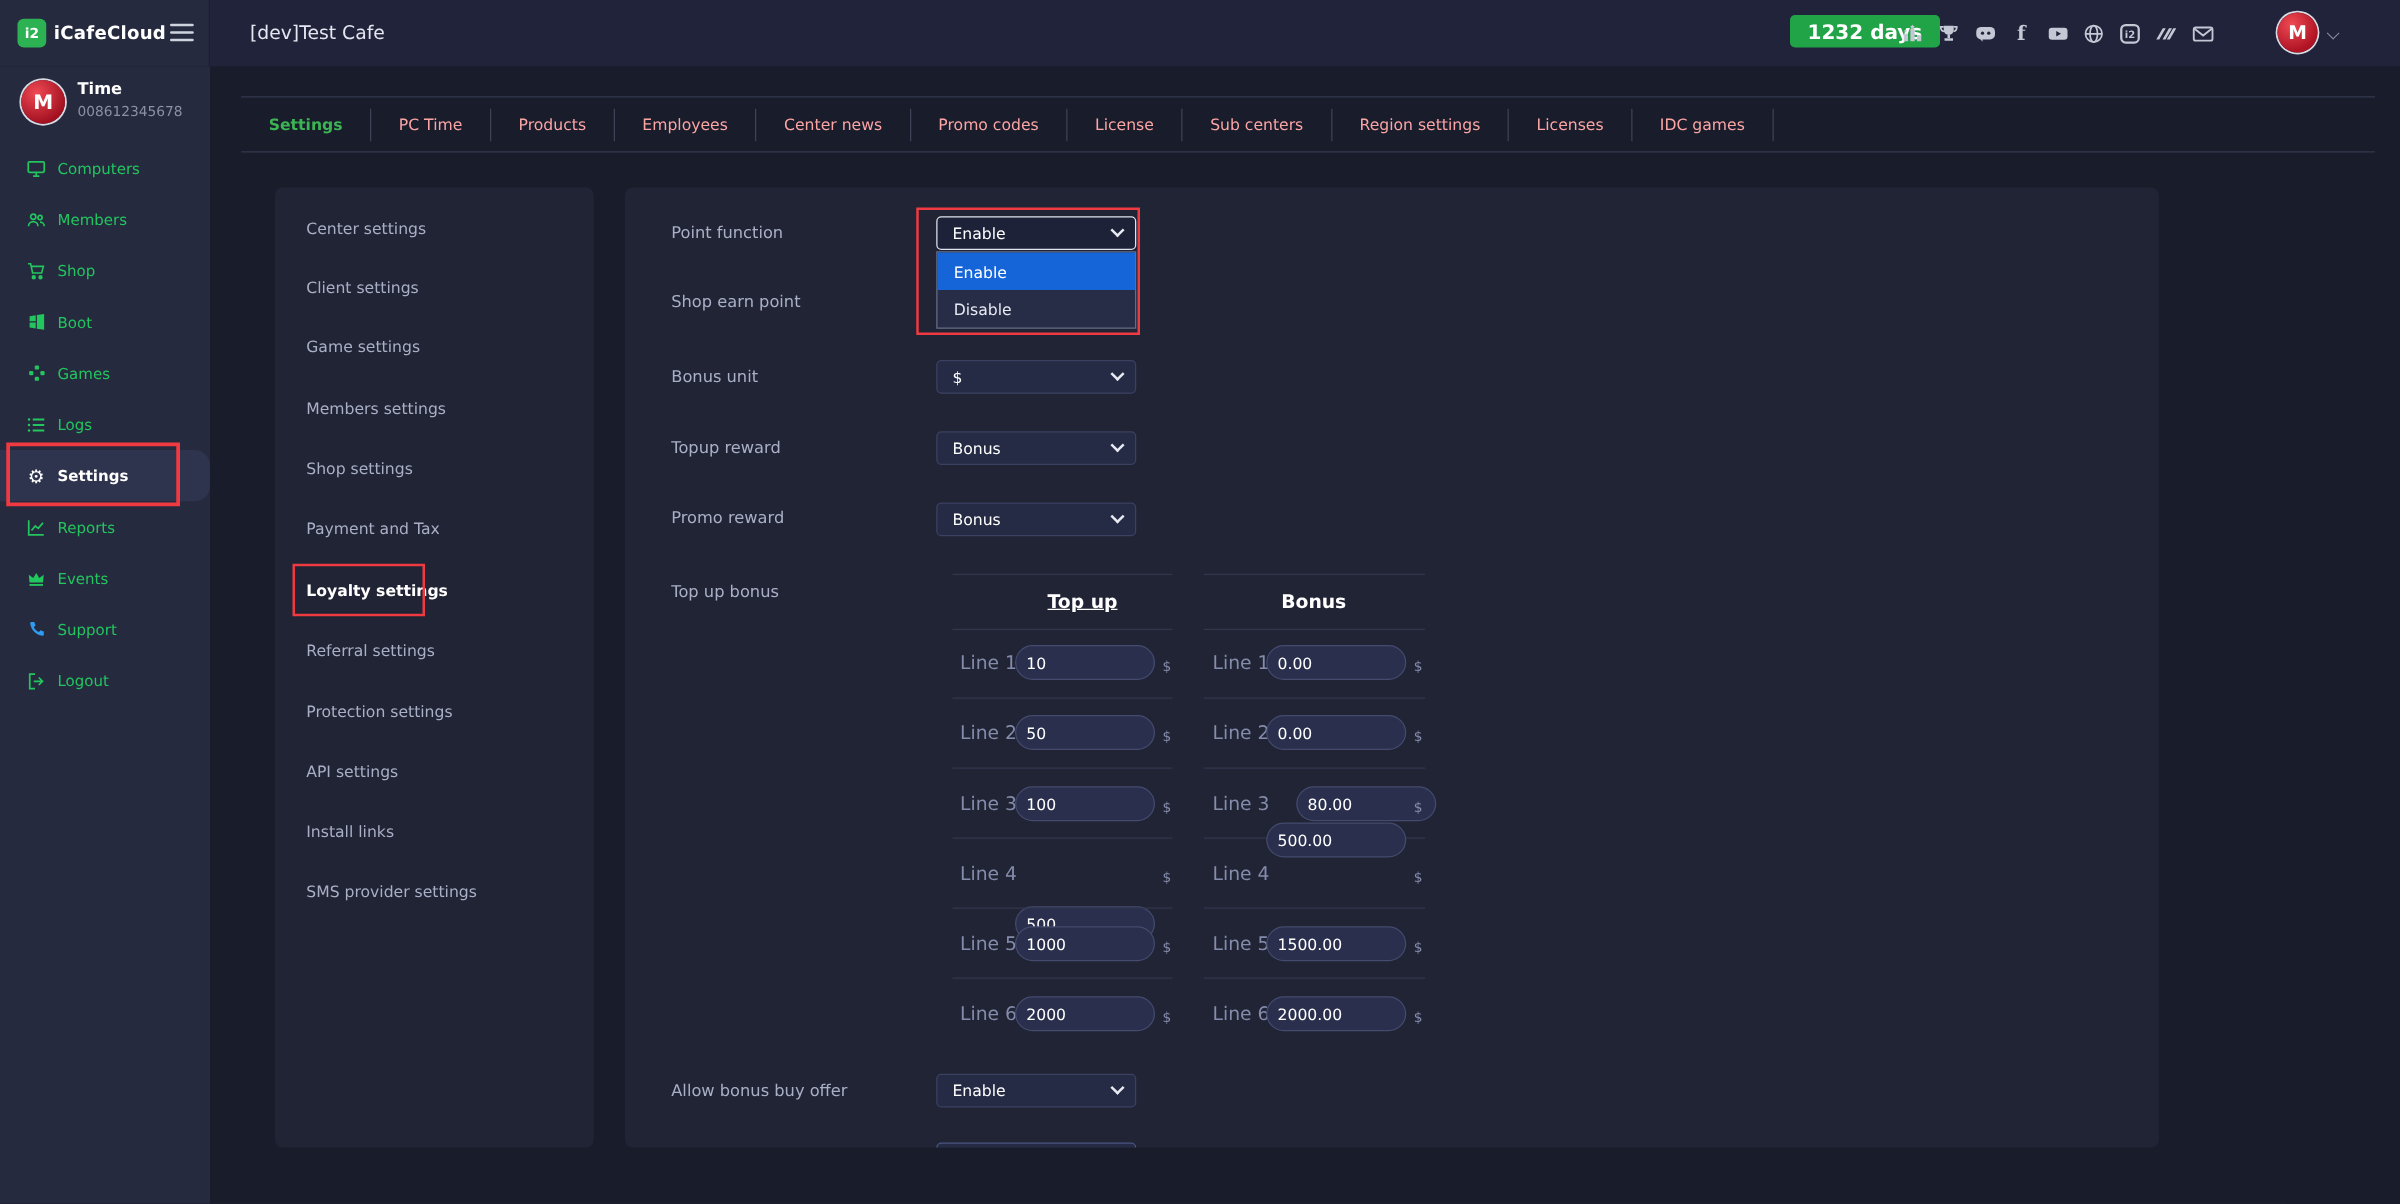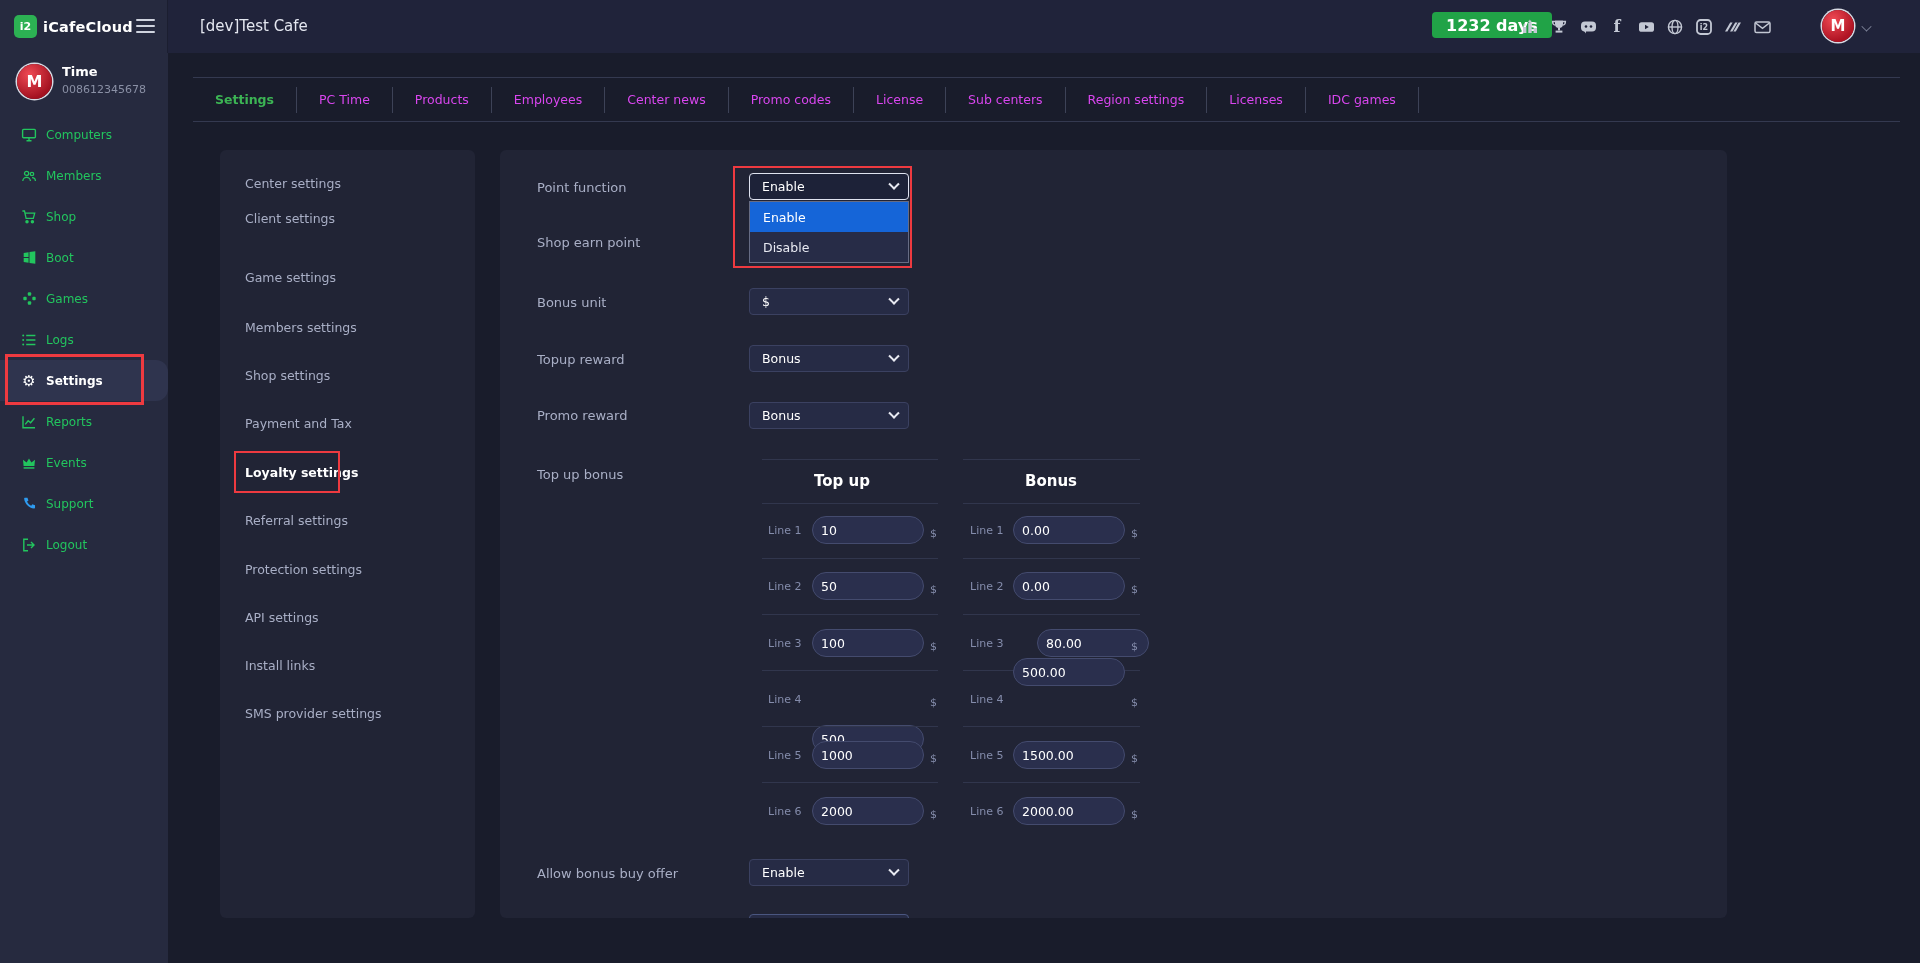--- a/index.html
+++ b/index.html
@@ -47,21 +47,21 @@
   .side-item .s-icon { width:16px; height:16px; margin-left:21px; margin-right:9px; display:flex; align-items:center; justify-content:center; }
   .side-item.active { background:#2f344e; border-radius:0 12px 12px 0; color:#fff; font-weight:bold; }
   .side-item .gear-glyph { font-size:15px; line-height:16px; }
   .side-item.support .s-icon { color:#2e9bf0; }
   .red-box { position:absolute; border:3px solid #ee3a40; pointer-events:none; }
   .red-box.thin { border-width:2px; }
 
   
   .tabs-wrap { position:absolute; left:193px; top:77px; width:1707px; height:45px;
                border-top:1px solid #343950; border-bottom:1px solid #343950; display:flex; align-items:center; }
-  .tab { padding:0 22px; height:26px; display:flex; align-items:center; font-size:12.5px; color:#d946ef;
+  .tab { padding:0 22px; height:26px; display:flex; align-items:center; font-size:12.5px; color:#fca5a5;
          border-right:1px solid #3d4257; cursor:pointer; white-space:nowrap; }
   .tab.active { color:#3cb454; font-weight:bold; }
 
   
   .nav-panel { position:absolute; left:220px; top:150px; width:255px; height:768px; background:#212435; border-radius:6px; }
   .nav-item { position:absolute; left:25px; font-size:12.5px; color:#a9afc6; cursor:pointer; transform:translateY(-50%); }
   .nav-item.active { color:#fff; font-weight:bold; }
 
   .form-panel { position:absolute; left:500px; top:150px; width:1227px; height:768px; background:#212435;
                 border-radius:6px; overflow:hidden; }
@@ -71,21 +71,21 @@
               color:#fff; cursor:pointer; }
   .f-select .chev { margin-left:auto; width:8px; height:8px; border-right:2px solid #e8eaf2; border-bottom:2px solid #e8eaf2;
                     transform:rotate(45deg) translate(-2px,-2px); }
   .f-select.open { background:#1d2238; border-color:#dfe3f0; }
   .dd-list { position:absolute; left:249px; top:51px; width:160px; background:#272c47; border:1px solid #666c84; z-index:5; }
   .dd-option { height:30px; display:flex; align-items:center; padding-left:13px; font-size:12.5px; color:#e8eaf2; cursor:pointer; }
   .dd-option.selected { background:#1565d8; color:#fff; }
 
   .tbl-divider { position:absolute; height:1px; background:#31364d; }
   .tbl-title { position:absolute; transform:translate(-50%,-50%); font-size:15px; font-weight:bold; color:#fff; }
-  .row-label { position:absolute; transform:translateY(-50%); font-size:11px; color:#848cab; }
+  .row-label { position:absolute; transform:translateY(-50%); font-size:15px; color:#848cab; }
   .row-input { position:absolute; width:112px; height:28px; transform:translateY(-50%); background:#2a2f4d;
                border:1px solid #444b6e; border-radius:14px; color:#fff; font-size:12.5px; padding:0 8px;
                font-family:"DejaVu Sans","Liberation Sans",sans-serif; }
   .row-suffix { position:absolute; transform:translateY(-50%); font-size:11px; color:#848cab; }
   .partial-select { position:absolute; left:249px; top:764px; width:160px; height:27px; background:#262b45;
                     border:1px solid #4a5680; border-radius:4px 4px 0 0; }
 </style>
 </head>
 <body>
 
@@ -294,21 +294,21 @@
     <div class="tab">Promo codes</div>
     <div class="tab">License</div>
     <div class="tab">Sub centers</div>
     <div class="tab">Region settings</div>
     <div class="tab">Licenses</div>
     <div class="tab">IDC games</div>
   </div>
 
   <div class="nav-panel">
     <div class="nav-item" style="top:33px">Center settings</div>
-    <div class="nav-item" style="top:68px">Client settings</div>
+    <div class="nav-item" style="top:80px">Client settings</div>
     <div class="nav-item" style="top:127px">Game settings</div>
     <div class="nav-item" style="top:177px">Members settings</div>
     <div class="nav-item" style="top:225px">Shop settings</div>
     <div class="nav-item" style="top:273px">Payment and Tax</div>
     <div class="nav-item active" style="top:322px">Loyalty settings</div>
     <div class="nav-item" style="top:370px">Referral settings</div>
     <div class="nav-item" style="top:419px">Protection settings</div>
     <div class="nav-item" style="top:467px">API settings</div>
     <div class="nav-item" style="top:515px">Install links</div>
     <div class="nav-item" style="top:563px">SMS provider settings</div>
@@ -345,21 +345,21 @@
     <div class="f-label" style="top:265px">Promo reward</div>
     <div class="f-select" style="top:252px">
       <span>Bonus</span>
       <span class="chev"></span>
     </div>
 
     <div class="f-label" style="top:324px">Top up bonus</div>
 
     <div class="tbl-divider" style="left:262px; top:309px; width:176px;"></div>
     <div class="tbl-divider" style="left:463px; top:309px; width:177px;"></div>
-    <div class="tbl-title" style="left:342px; top:331px;">Top up</div>
+    <div class="tbl-title" style="left:366px; top:331px;text-decoration:underline;">Top up</div>
     <div class="tbl-title" style="left:551px; top:331px;">Bonus</div>
     <div class="tbl-divider" style="left:262px; top:353px; width:176px;"></div>
     <div class="tbl-divider" style="left:463px; top:353px; width:177px;"></div>
 
     <div class="row-label" style="left:268px; top:380px">Line 1</div>
     <input class="row-input" style="left: 312px; top: 380px;" value="10">
     <div class="row-suffix" style="left:430px; top:383px">$</div>
     <div class="tbl-divider" style="left:262px; top:408px; width:176px;"></div>
 
     <div class="row-label" style="left:268px; top:436px">Line 2</div>

